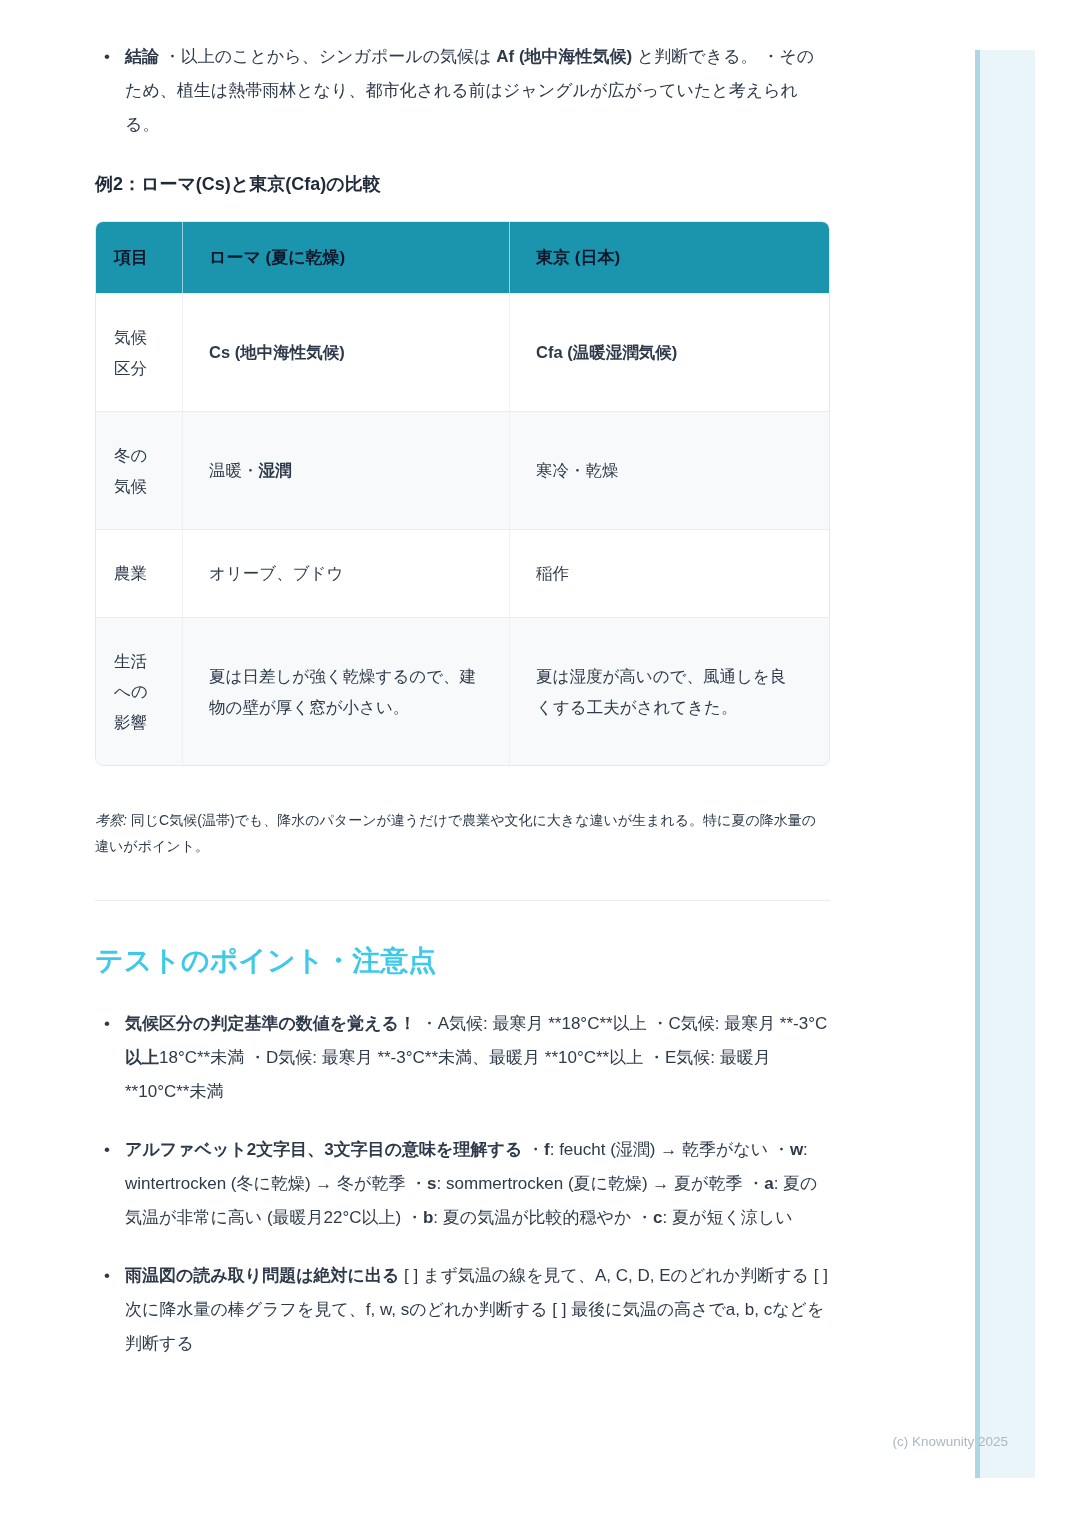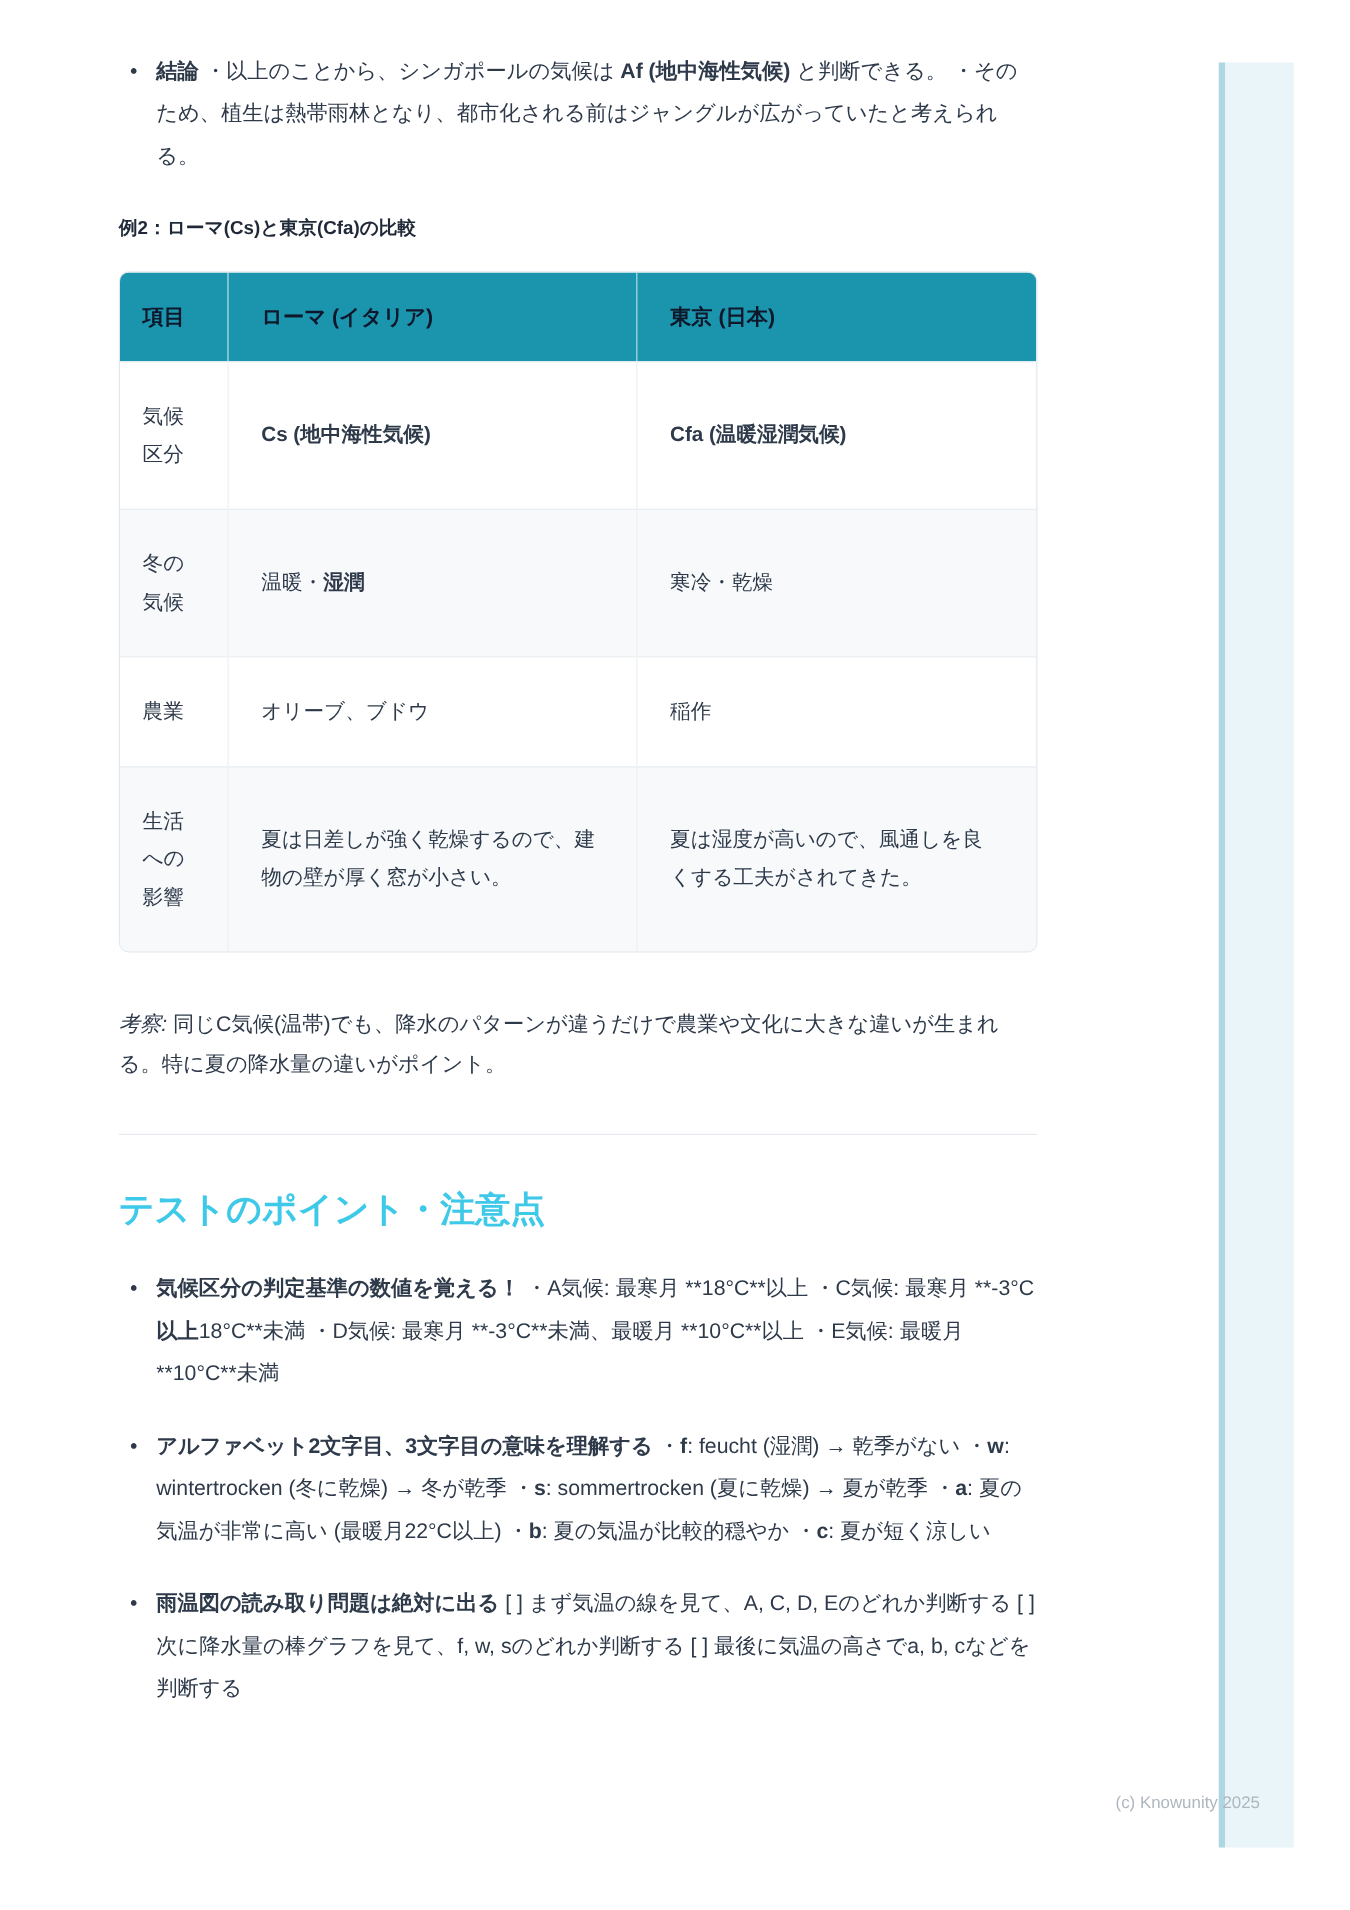--- a/index.html
+++ b/index.html
@@ -48,21 +48,21 @@
     line-height:2.0;
   }
   ul.doc-list li .bullet{
     position:absolute;
     left:9px;top:0;
     font-size:17px;
   }
   .b{font-weight:700;text-align:right;}
   h3.example-heading{
     margin:30px 0 0 0;
-    font-size:15px;
+    font-size:18px;
     font-weight:700;
     color:var(--heading);
     line-height:1.4;
   }
   .table-wrap{
     margin-top:24px;
     border:1px solid var(--border);
     border-radius:8px;
     overflow:hidden;
     background:#fff;
@@ -89,21 +89,21 @@
     color:var(--text);
   }
   table.cmp td:not(:first-child){padding:28px 26px;border-left:1px solid #EDF1F4;}
   table.cmp tbody tr td{border-top:1px solid #E9EDF1;}
   table.cmp tbody tr:nth-child(even){background:var(--row-alt);}
   td.rowlabel{white-space:pre-line;width:86px;box-sizing:border-box;}
   col.c1{width:86px;}
   col.c2{width:327px;}
   p.consider{
     margin:42px 0 0 0;
-    font-size:17px;
+    font-size:14px;
     line-height:1.85;
   }
   hr.divider{
     margin:40px 0 0 0;
     border:none;
     border-top:1px solid #E7EAEE;
     height:0;
   }
   h2.section-heading{
     margin:42px 0 0 0;
@@ -143,21 +143,21 @@
   <div class="table-wrap">
     <table class="cmp">
       <colgroup>
           <col class="c1">
           <col class="c2">
           <col>
         </colgroup>
       <thead>
         <tr>
           <th>項目</th>
-          <th>ローマ (イタリア)</th>
+          <th>ローマ (夏に乾燥)</th>
           <th>東京 (日本)</th>
         </tr>
       </thead>
       <tbody>
         <tr>
           <td class="rowlabel">気候
 区分</td>
           <td><span class="b">Cs (地中海性気候)</span></td>
           <td><span class="b">Cfa (温暖湿潤気候)</span></td>
         </tr>

